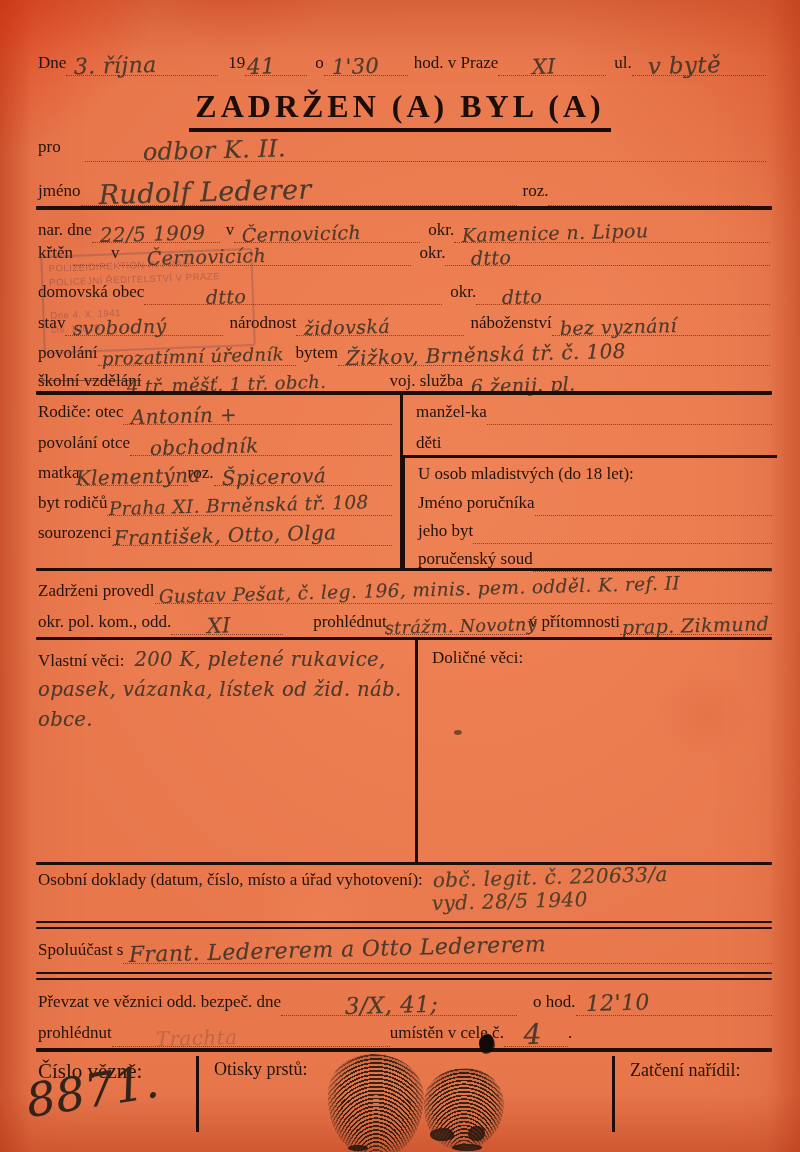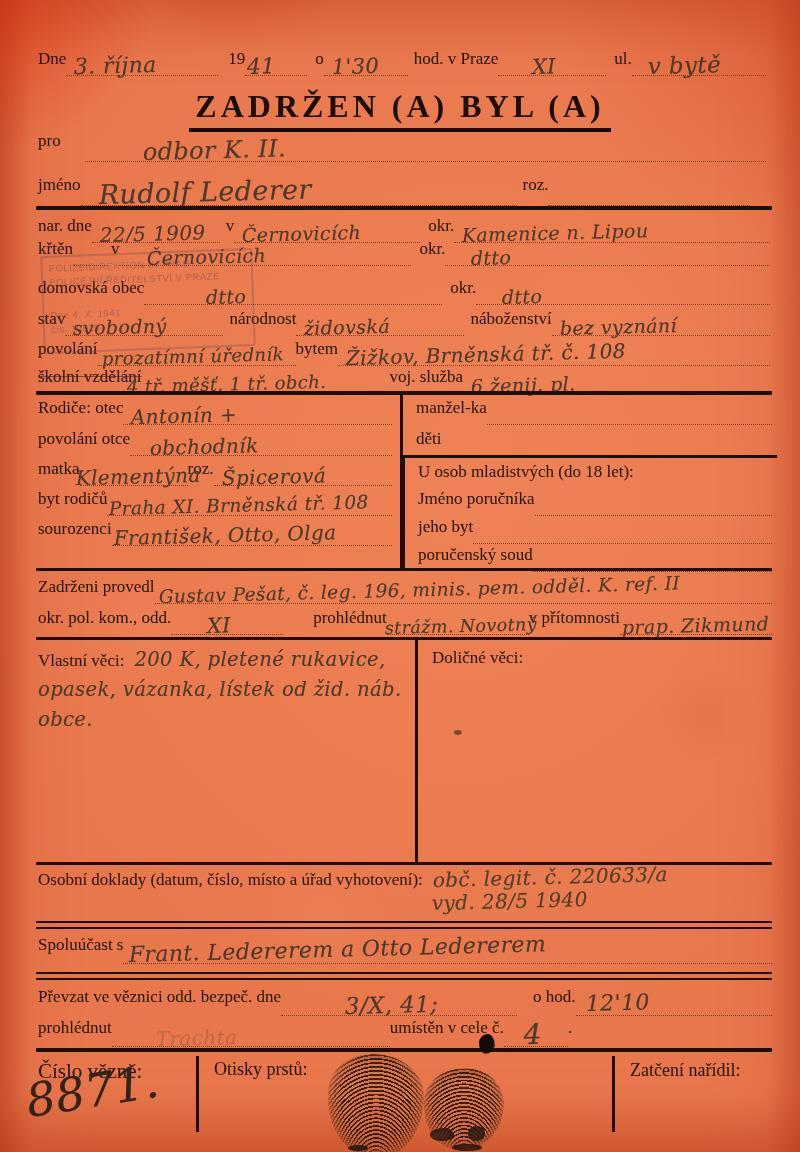--- a/index.html
+++ b/index.html
@@ -16,21 +16,21 @@
       linear-gradient(0deg, rgba(176,46,14,0.30) 0%, rgba(176,46,14,0) 5%, rgba(176,46,14,0) 95%, rgba(176,46,14,0.18) 100%);
     box-shadow: inset 0 0 80px rgba(160,35,8,0.28);
   }
   .mottle{position:absolute;inset:0;pointer-events:none;
     background-image:
       radial-gradient(circle 90px at 18% 55%, rgba(255,170,120,0.12), transparent 70%),
       radial-gradient(circle 120px at 75% 28%, rgba(255,170,120,0.10), transparent 70%),
       radial-gradient(circle 100px at 40% 80%, rgba(255,170,120,0.10), transparent 70%),
       radial-gradient(circle 70px at 88% 62%, rgba(190,60,25,0.12), transparent 70%),
       radial-gradient(circle 60px at 10% 20%, rgba(190,60,25,0.10), transparent 70%);}
-  .line{position:absolute;display:flex;align-items:flex-start;height:26px;}
+  .line{position:absolute;display:flex;align-items:center;height:26px;}
   .lbl{font-size:17px;line-height:1.05;white-space:nowrap;color:#24130a;}
   .fill{position:relative;align-self:stretch;border-bottom:1px dotted rgba(112,44,18,0.78);}
   .grow{flex:1;}
   .hw{
     position:absolute;left:8px;bottom:-3px;
     font-family:"DejaVu Serif", serif;font-style:italic;font-weight:400;
     color:#4e3a2c;letter-spacing:.4px;font-size:19px;line-height:1;white-space:nowrap;
     text-shadow:.3px .3px .5px rgba(62,42,26,0.35);
     transform:rotate(-1.5deg);transform-origin:left bottom;
   }

